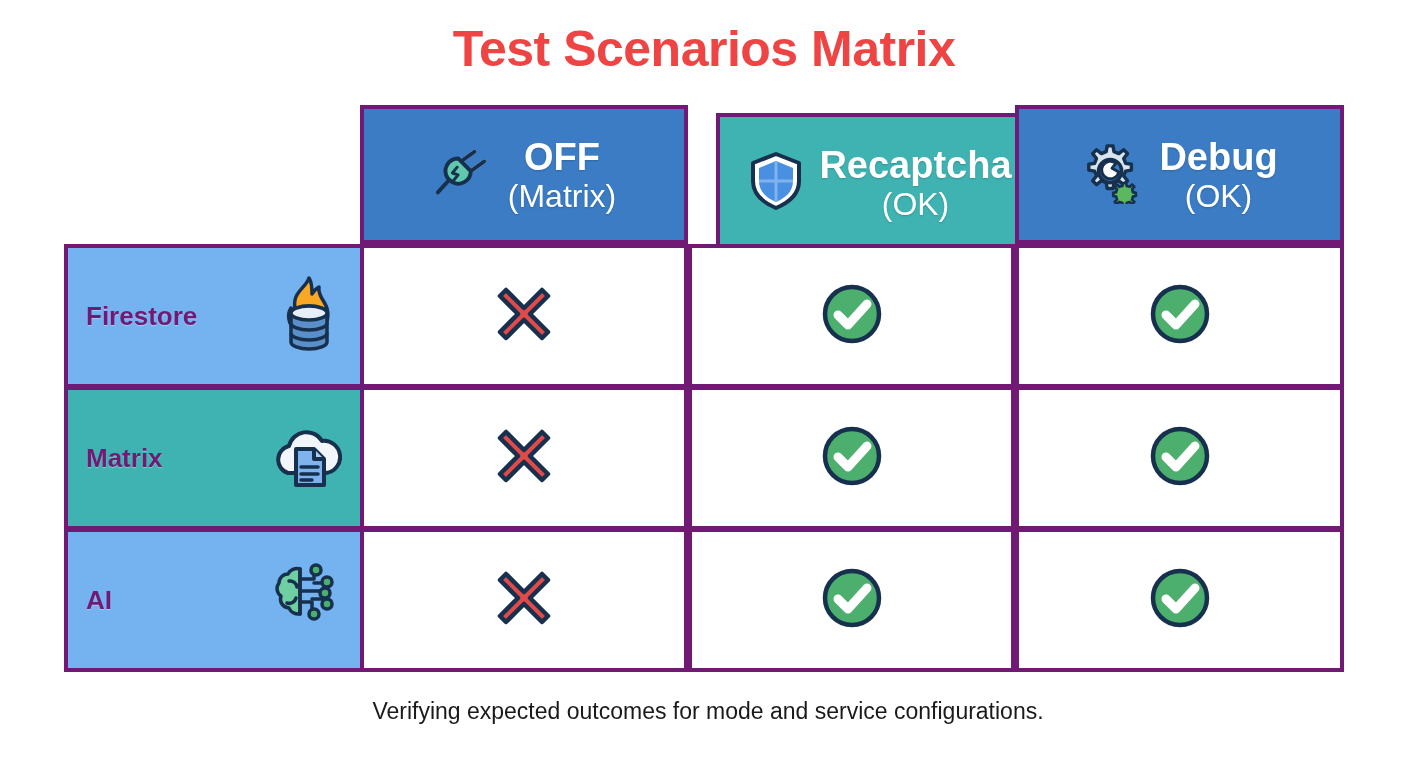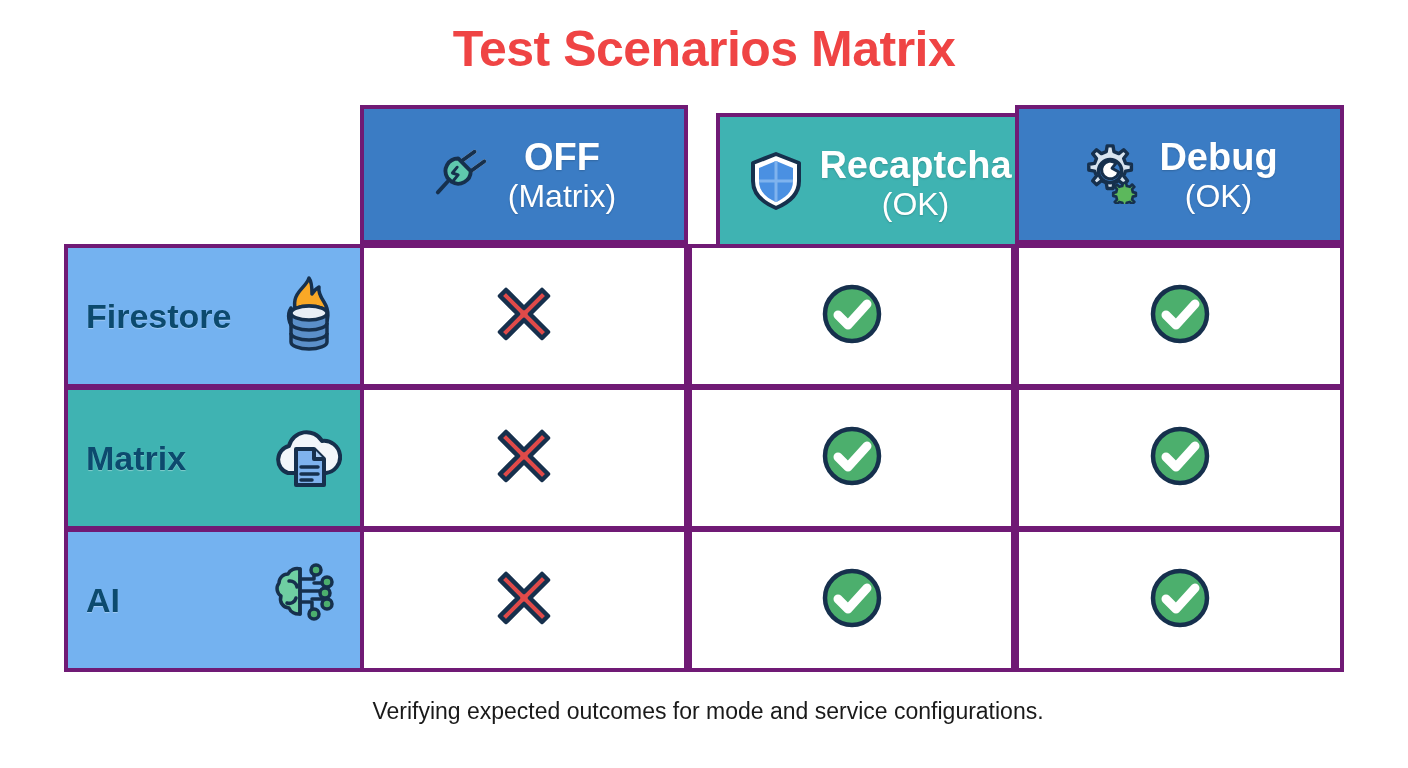--- a/index.html
+++ b/index.html
@@ -75,23 +75,23 @@
 
   
   .rowlbl {
     left: 0;
     width: 300px;
     height: 144px;
     padding: 0 18px;
     justify-content: space-between;
   }
   .rowlbl-text {
-    font-size: 34px;
+    font-size: 26px;
     font-weight: bold;
-    color: #0c4a6e;
+    color: #701a75;
     text-shadow: 0 1px 1px rgba(255,255,255,.35);
     white-space: nowrap;
   }
   .r1 { top: 139px; }
   .r2 { top: 281px; }
   .r3 { top: 423px; gap: 18px; }
 
   
   .data {
     width: 328px;

